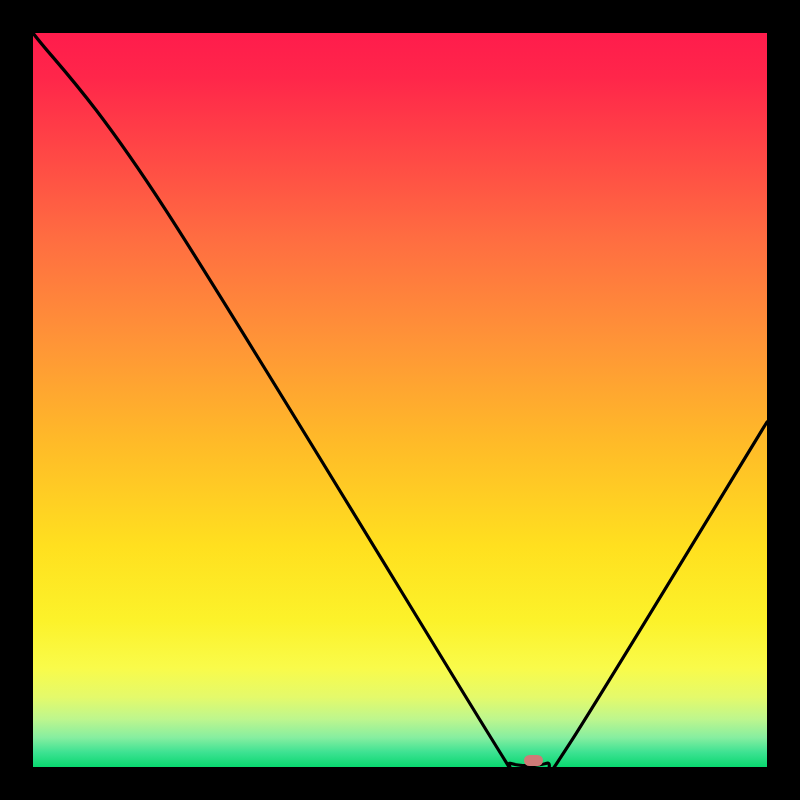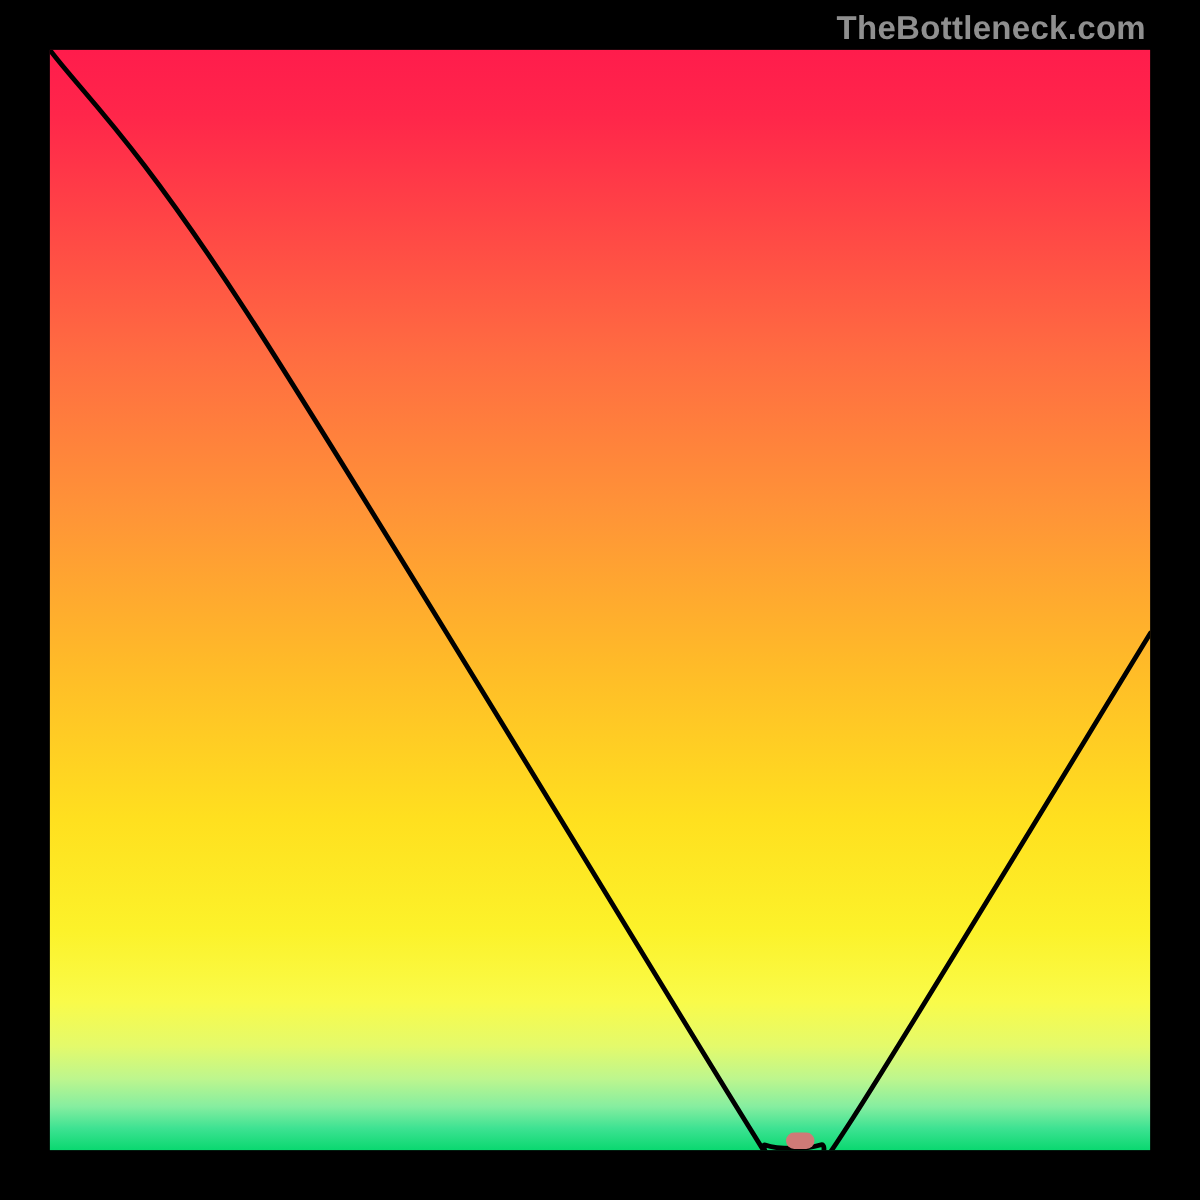--- a/index.html
+++ b/index.html
@@ -51,21 +51,20 @@
   .marker {
     position: absolute;
     background: #cf7a77;
     border-radius: 999px;
   }
 </style>
 </head>
 <body>
 
 <div class="frame">
-  <div class="watermark">TheBottleneck.com</div>
 
   <div class="plot">
     <svg class="gradient" viewBox="0 0 734 734" preserveAspectRatio="none">
       <defs>
         <linearGradient id="bg" x1="0" y1="0" x2="0" y2="1">
             <stop offset="0.00%" stop-color="#ff1c4c"></stop>
             <stop offset="6.00%" stop-color="#ff264a"></stop>
             <stop offset="15.00%" stop-color="#ff4346"></stop>
             <stop offset="28.00%" stop-color="#ff6d41"></stop>
             <stop offset="42.00%" stop-color="#ff9437"></stop>

